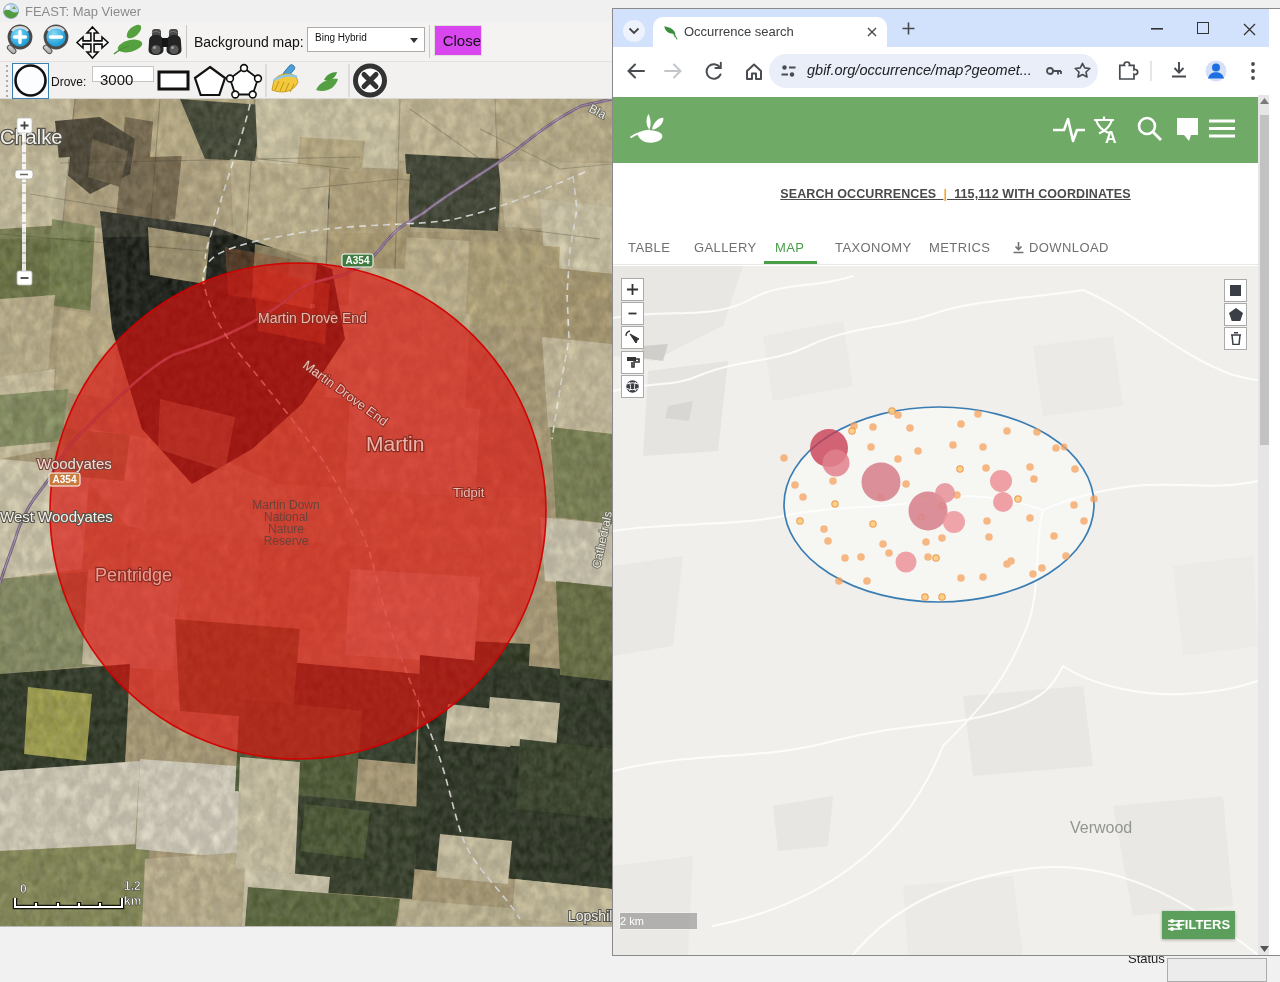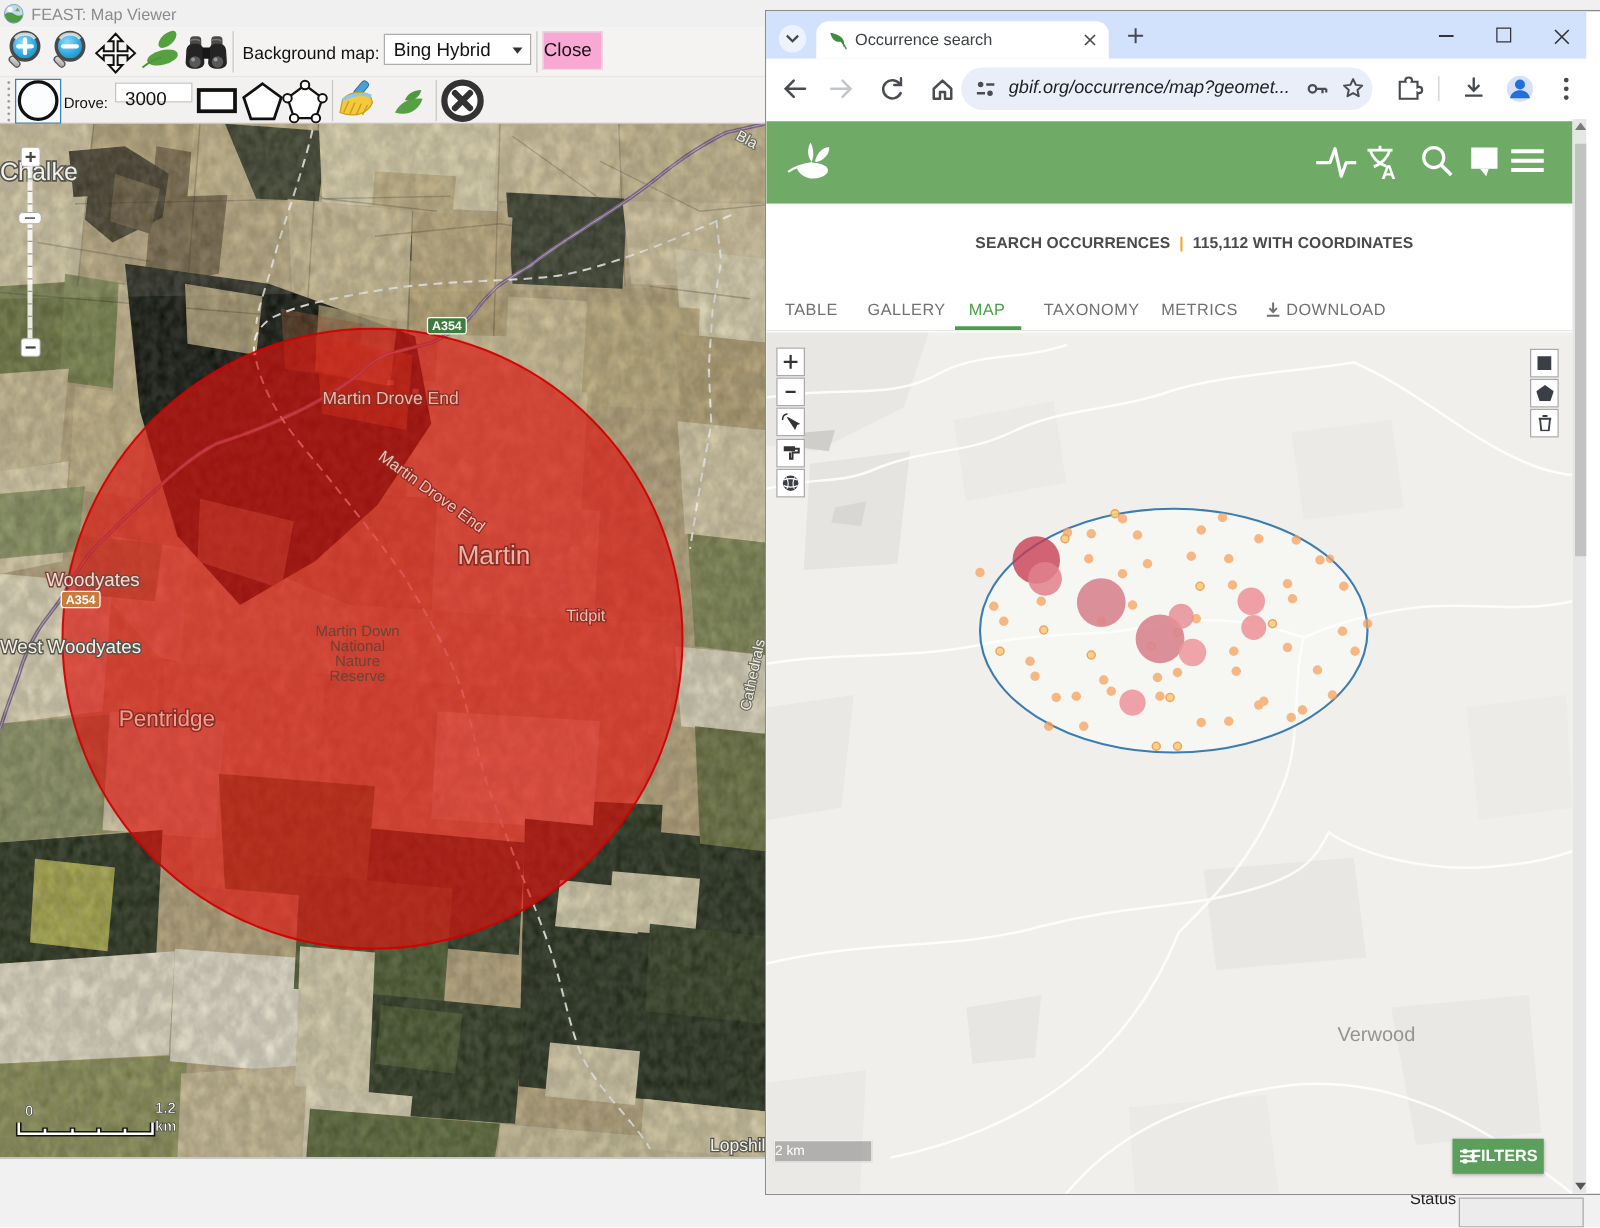--- a/index.html
+++ b/index.html
@@ -12,39 +12,39 @@
 #titlebar .ttext { position:absolute; left:25px; top:4px; font-size:13px; color:#8b8b8b; }
 #toolbar1 { left:0; top:22px; width:1280px; height:40px; background:#f4f3f1; border-bottom:1px solid #e3e2e0; }
 #toolbar2 { left:0; top:62px; width:1280px; height:37px; background:#f2f1ef; border-bottom:1px solid #d9d8d6; }
 #mapwrap { left:0; top:99px; width:1280px; height:827px; overflow:hidden; background:#9b8a63; }
 #statusbar { left:0; top:926px; width:1280px; height:56px; background:#f1f1f1; border-top:1px solid #b8b8b8; }
 #statusbar .stext { position:absolute; left:5px; top:17px; font-size:14px; color:#1a1a1a; }
 
 .vsep { position:absolute; width:1px; background:#c9c8c6; }
 #bgmaplabel { position:absolute; left:194px; top:12px; font-size:14px; color:#111; }
 #combo { position:absolute; left:307px; top:5px; width:118px; height:25px; background:#fff; border:1px solid #acacac; }
-#combo .ctext { position:absolute; left:7px; top:4px; font-size:15px; color:#111; }
+#combo .ctext { position:absolute; left:7px; top:4px; font-size:10px; color:#111; }
 #combo .carr { position:absolute; right:6px; top:10px; width:0; height:0; border-left:4px solid transparent; border-right:4px solid transparent; border-top:5px solid #333; }
-#closebtn { position:absolute; left:434px; top:3px; width:48px; height:31px; background:#f9a8d4; border:1px solid #e0dfdd; font-size:15px; color:#111; text-align:left; line-height:29px; }
+#closebtn { position:absolute; left:434px; top:3px; width:48px; height:31px; background:#d946ef; border:1px solid #e0dfdd; font-size:15px; color:#111; text-align:right; line-height:29px; }
 #radiuslabel { position:absolute; left:51px; top:13px; font-size:12px; color:#111; }
 #radiusinput { position:absolute; left:92px; top:4px; width:62px; height:16px; background:#fff; border:1px solid #c5c4c2; font-size:15px; color:#111; padding:4px 0 0 7px; }
 #circbtn { left:12px; top:1px; width:37px; height:36px; background:#f8fbfe; border:1px solid #3c7fb1; }
 
 
 #browser { left:612px; top:8px; width:686px; height:948px; background:#fff; border:1px solid #8a8a8a; }
 #tabstrip { position:absolute; left:0; top:0; width:656px; height:38px; background:#d3e2fc; }
 #tab { position:absolute; left:40px; top:8px; width:234px; height:30px; background:#fff; border-radius:10px 10px 0 0; }
 #tab .ttitle { position:absolute; left:31px; top:7px; font-size:13px; color:#3c4043; }
 #navbar { position:absolute; left:0; top:38px; width:656px; height:48px; background:#fff; }
 #urlpill { position:absolute; left:156px; top:7px; width:329px; height:34px; border-radius:17px; background:#e9eef8; }
 #urlpill .utext { position:absolute; left:38px; top:8px; font-size:14.5px; color:#202124;font-style:italic; }
 #content { position:absolute; left:0; top:86px; width:656px; height:860px; background:#fff; overflow:hidden; }
 #gbifheader { position:absolute; left:0; top:2px; width:645px; height:66px; background:#6faa67; }
 #searchband { position:absolute; left:0; top:68px; width:645px; height:66px; background:#fff; }
-#searchband .sbt { position:absolute; top:24px; left:20px; width:645px; text-align:center; font-size:12.5px; font-weight:bold; color:#4a4a4a; letter-spacing:0.1px; }
+#searchband .sbt { position:absolute; top:24px; left:20px; width:645px; text-align:center; font-size:12.5px; font-weight:bold; color:#4a4a4a; letter-spacing:0.1px;text-decoration:underline; }
 #tabsrow { position:absolute; left:0; top:134px; width:645px; height:36px; background:#fff; border-bottom:1px solid #e8e8e8; font-size:13px; color:#707070; }
 #tabsrow span { position:absolute; top:11px; letter-spacing:0.4px; }
 #gbifmap { position:absolute; left:0; top:171px; width:645px; height:689px; background:#f0efeb; overflow:hidden; }
 #vscroll { position:absolute; left:645px; top:0px; width:13px; height:860px; background:#e6e6e6; }
 #vscroll .thumb { position:absolute; left:1.5px; top:20px; width:10px; height:330px; background:#c2c2c2; }
 
 .mapctl { position:absolute; width:23px; height:23px; background:#fff; border:1px solid #aaa; color:#333; text-align:center; }
 </style>
 </head>
 <body>

